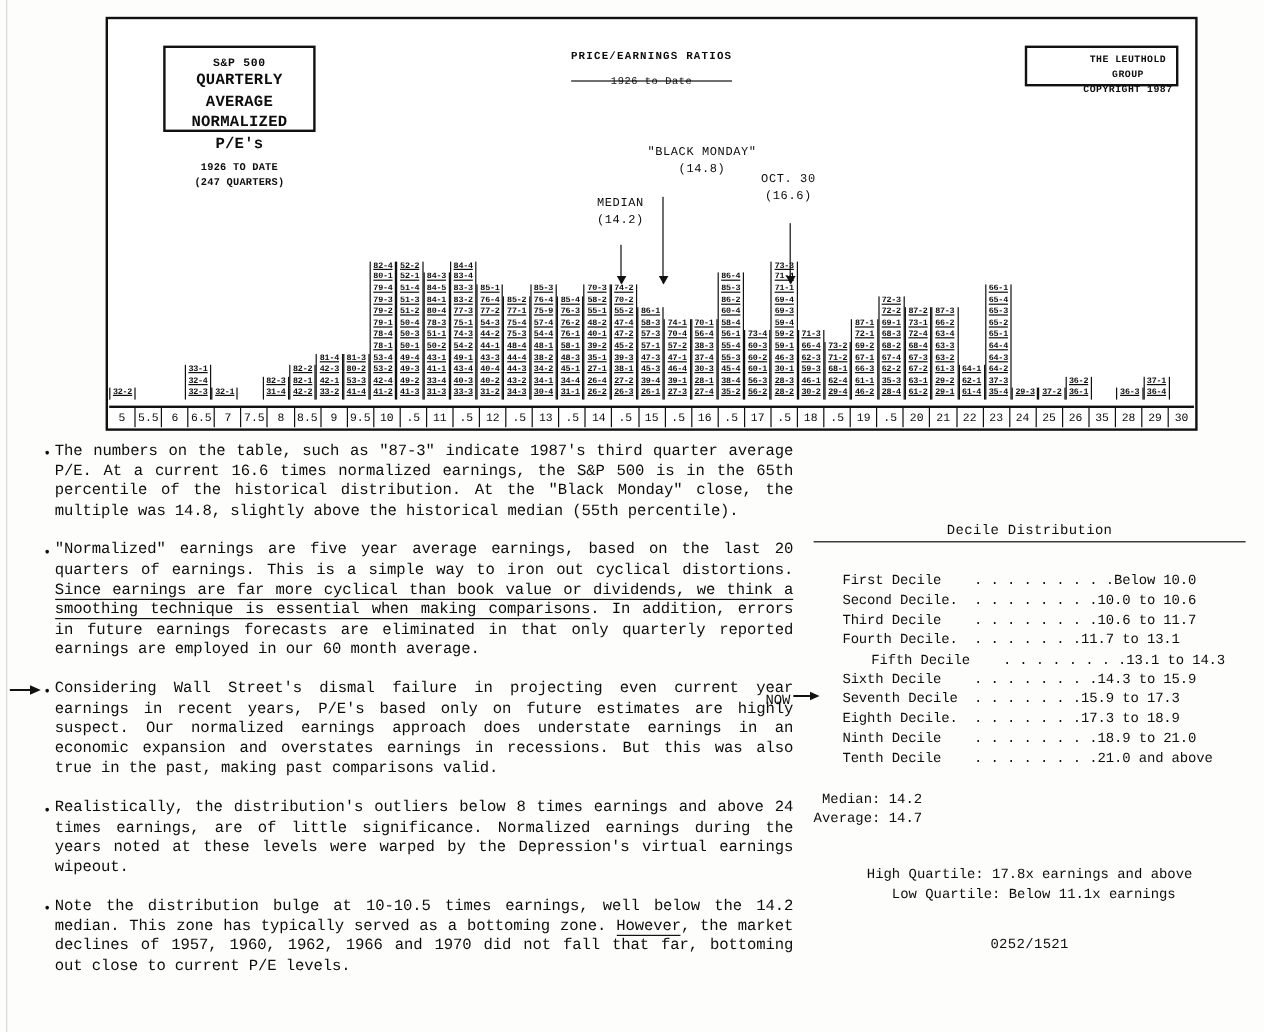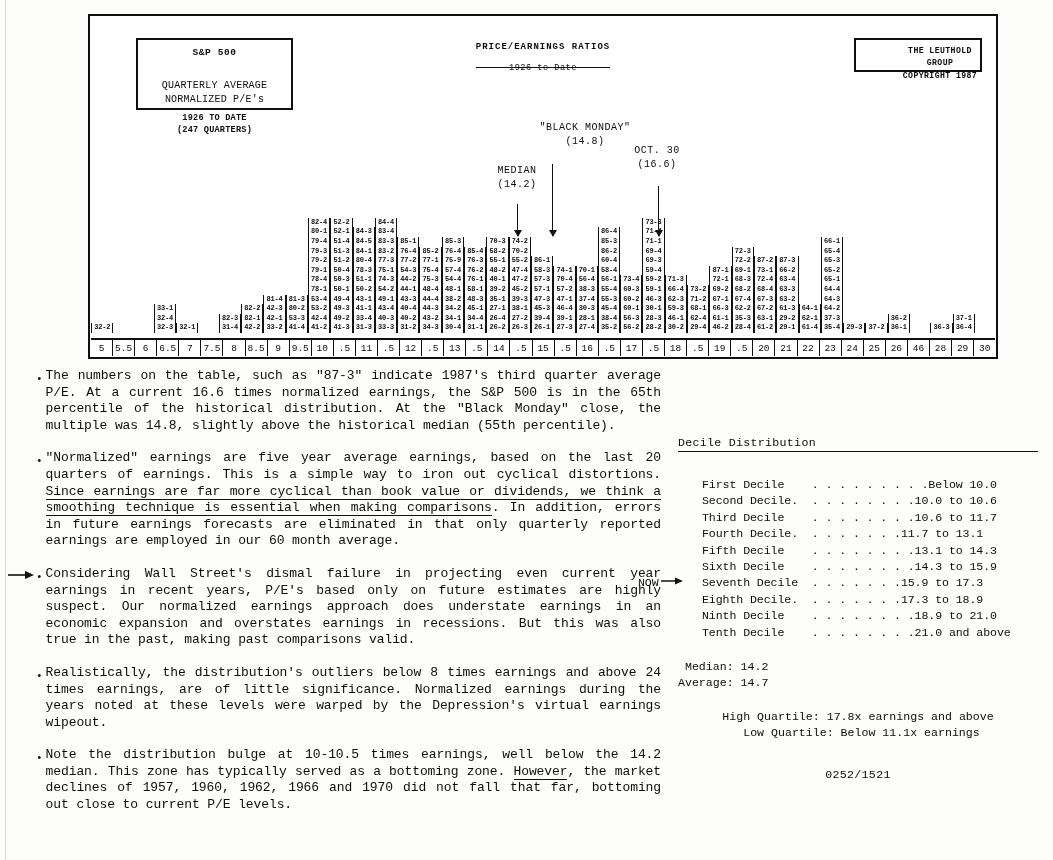--- a/index.html
+++ b/index.html
@@ -17,23 +17,23 @@
     position:absolute;left:88px;top:14px;width:910px;height:345px;
     border:2px solid #111;
     background:#fff;
     box-sizing:border-box;
   }
   
   .hdr-box{
     position:absolute;border:2px solid #111;background:#fff;
     text-align:center;box-sizing:border-box;
   }
-  #sp500-box{left:46px;top:22px;width:157px;height:72px;padding-top:7px;}
+  #sp500-box{left:46px;top:22px;width:127px;height:72px;padding-top:7px;}
   #sp500-box .l1{font-size:9.5px;font-weight:bold;letter-spacing:.6px;}
-  #sp500-box .l2{font-size:10px;font-weight:normal;letter-spacing:.2px;margin-top:21px;line-height:1.35;}
+  #sp500-box .l2{font-size:13px;font-weight:bold;letter-spacing:.2px;margin-top:0;line-height:1.35;}
   #sp500-box .l3{font-size:8.6px;font-weight:bold;letter-spacing:.2px;margin-top:7px;line-height:1.35;}
 
   #copyright-box{right:14px;top:22px;width:128px;height:34px;padding-top:5px;}
   #copyright-box .c1,#copyright-box .c2{font-size:8.2px;font-weight:bold;letter-spacing:.4px;line-height:1.5;margin-left:44px;}
 
   #chart-title{
     position:absolute;left:0;right:0;top:26px;text-align:center;
     font-size:9px;font-weight:bold;letter-spacing:1px;
   }
   #chart-title span{border-bottom:1px solid #111;padding-bottom:15px;}
@@ -59,21 +59,21 @@
     position:absolute;left:0;bottom:24px;top:48px;right:0;
   }
   #bars{
     position:absolute;left:1px;right:1px;bottom:0;height:100%;
     display:flex;align-items:flex-end;
   }
   .bar{
     flex:1 1 0;display:flex;flex-direction:column;justify-content:flex-end;
     align-items:stretch;min-width:0;position:relative;
   }
-  .bar.filled{border-left:1.5px solid #111;border-right:1.5px solid #111;}
+  .bar.filled{border-left:1.5px solid #111;border-right:1.5px solid #111;text-decoration:underline;}
   .cellq{
     font-size:7px;line-height:9.6px;height:9.6px;text-align:center;
     letter-spacing:-.2px;white-space:nowrap;overflow:hidden;
     font-weight:bold;
   }
   
   #axis{
     position:absolute;left:1px;right:1px;bottom:1px;height:18px;
     display:flex;border-top:2px solid #111;box-sizing:border-box;
   }
@@ -101,35 +101,35 @@
   .side-arrow{
     position:absolute;left:-28px;width:26px;height:12px;
   }
   .side-arrow svg{display:block;}
 
   
   #decile-panel{
     position:absolute;left:678px;top:452px;width:360px;
   }
   #decile-title{
-    text-align:left;font-size:11.6px;letter-spacing:.3px;
+    text-align:center;font-size:11.6px;letter-spacing:.3px;
     border-bottom:1.5px solid #111;padding-bottom:2px;margin-bottom:9px;
     position:relative;top:-16px;
   }
   .decile-row{
     font-size:11.6px;line-height:16.4px;white-space:pre;letter-spacing:-.1px;
     padding-left:24px;position:relative;
   }
   #now-marker{
     position:absolute;left:-40px;top:0;font-size:11.6px;white-space:nowrap;
   }
   #now-marker .nowarrow{display:inline-block;vertical-align:middle;margin-left:2px;}
   .stat-center{font-size:11.6px;line-height:16.4px;white-space:pre;}
   #stats-block{margin-top:18px;}
-  #quartile-block{margin-top:17px;text-align:center;font-size:11.6px;line-height:16.4px;white-space:pre;}
+  #quartile-block{margin-top:30px;text-align:center;font-size:11.6px;line-height:16.4px;white-space:pre;}
   #docnum{margin-top:26px;text-align:center;font-size:11.6px;letter-spacing:.3px;}
 
   
   #left-edge{position:absolute;left:5px;top:0;width:1px;height:860px;background:#d8d8d4;}
 </style>
 </head>
 <body>
 
 <div id="left-edge"></div>
 
@@ -519,21 +519,21 @@
       <div class="tick">.5</div>
       <div class="tick">19</div>
       <div class="tick">.5</div>
       <div class="tick">20</div>
       <div class="tick">21</div>
       <div class="tick">22</div>
       <div class="tick">23</div>
       <div class="tick">24</div>
       <div class="tick">25</div>
       <div class="tick">26</div>
-      <div class="tick">46</div>
+      <div class="tick">35</div>
       <div class="tick">28</div>
       <div class="tick">29</div>
       <div class="tick">30</div>
     </div>
 </div>
 
 <div id="body-col">
     <div class="para" style="position: relative;">
       <div class="bullet">•</div>
       <div class="ptext"><span>The numbers on the table, such as "87-3" indicate 1987's third quarter average P/E. At a current 16.6 times normalized earnings, the S&amp;P 500 is in the 65th percentile of the historical distribution. At the "Black Monday" close, the multiple was 14.8, slightly above the historical median (55th percentile).</span></div>
@@ -562,21 +562,21 @@
     </div>
   </div>
 
 <div id="decile-panel">
   <div id="decile-title">Decile Distribution</div>
   <div id="decile-rows">
       <div class="decile-row"><span style="white-space: pre; margin-top: 16px;">First Decile   </span><span> . . . . . . . .</span><span> .</span><span>Below 10.0</span></div>
       <div class="decile-row"><span style="white-space: pre;">Second Decile. </span><span> . . . . . . .</span><span> .</span><span>10.0 to 10.6</span></div>
       <div class="decile-row"><span style="white-space: pre;">Third Decile   </span><span> . . . . . . .</span><span> .</span><span>10.6 to 11.7</span></div>
       <div class="decile-row"><span style="white-space: pre;">Fourth Decile. </span><span> . . . . . .</span><span> .</span><span>11.7 to 13.1</span></div>
-      <div class="decile-row"><span style="white-space: pre;">Fifth Decile   </span><span> . . . . . . .</span><span> .</span><span>13.1 to 14.3</span></div>
+      <div class="decile-row"><span style="white-space: pre; margin-left: 24px;">Fifth Decile   </span><span> . . . . . . .</span><span> .</span><span>13.1 to 14.3</span></div>
       <div class="decile-row"><span style="white-space: pre;">Sixth Decile   </span><span> . . . . . . .</span><span> .</span><span>14.3 to 15.9</span></div>
       <div class="decile-row"><span id="now-marker"><span>NOW</span><span class="nowarrow"><svg width="22" height="10" viewBox="0 0 22 10">
               <line x1="0" y1="5" x2="16" y2="5" stroke="#111" stroke-width="1.5"></line>
               <polygon points="22,5 14,1.5 14,8.5" fill="#111"></polygon>
             </svg></span></span><span style="white-space: pre;">Seventh Decile </span><span> . . . . . .</span><span> .</span><span>15.9 to 17.3</span></div>
       <div class="decile-row"><span style="white-space: pre;">Eighth Decile. </span><span> . . . . . .</span><span> .</span><span>17.3 to 18.9</span></div>
       <div class="decile-row"><span style="white-space: pre;">Ninth Decile   </span><span> . . . . . . .</span><span> .</span><span>18.9 to 21.0</span></div>
       <div class="decile-row"><span style="white-space: pre;">Tenth Decile   </span><span> . . . . . . .</span><span> .</span><span>21.0 and above</span></div>
     </div>
   <div id="stats-block">

